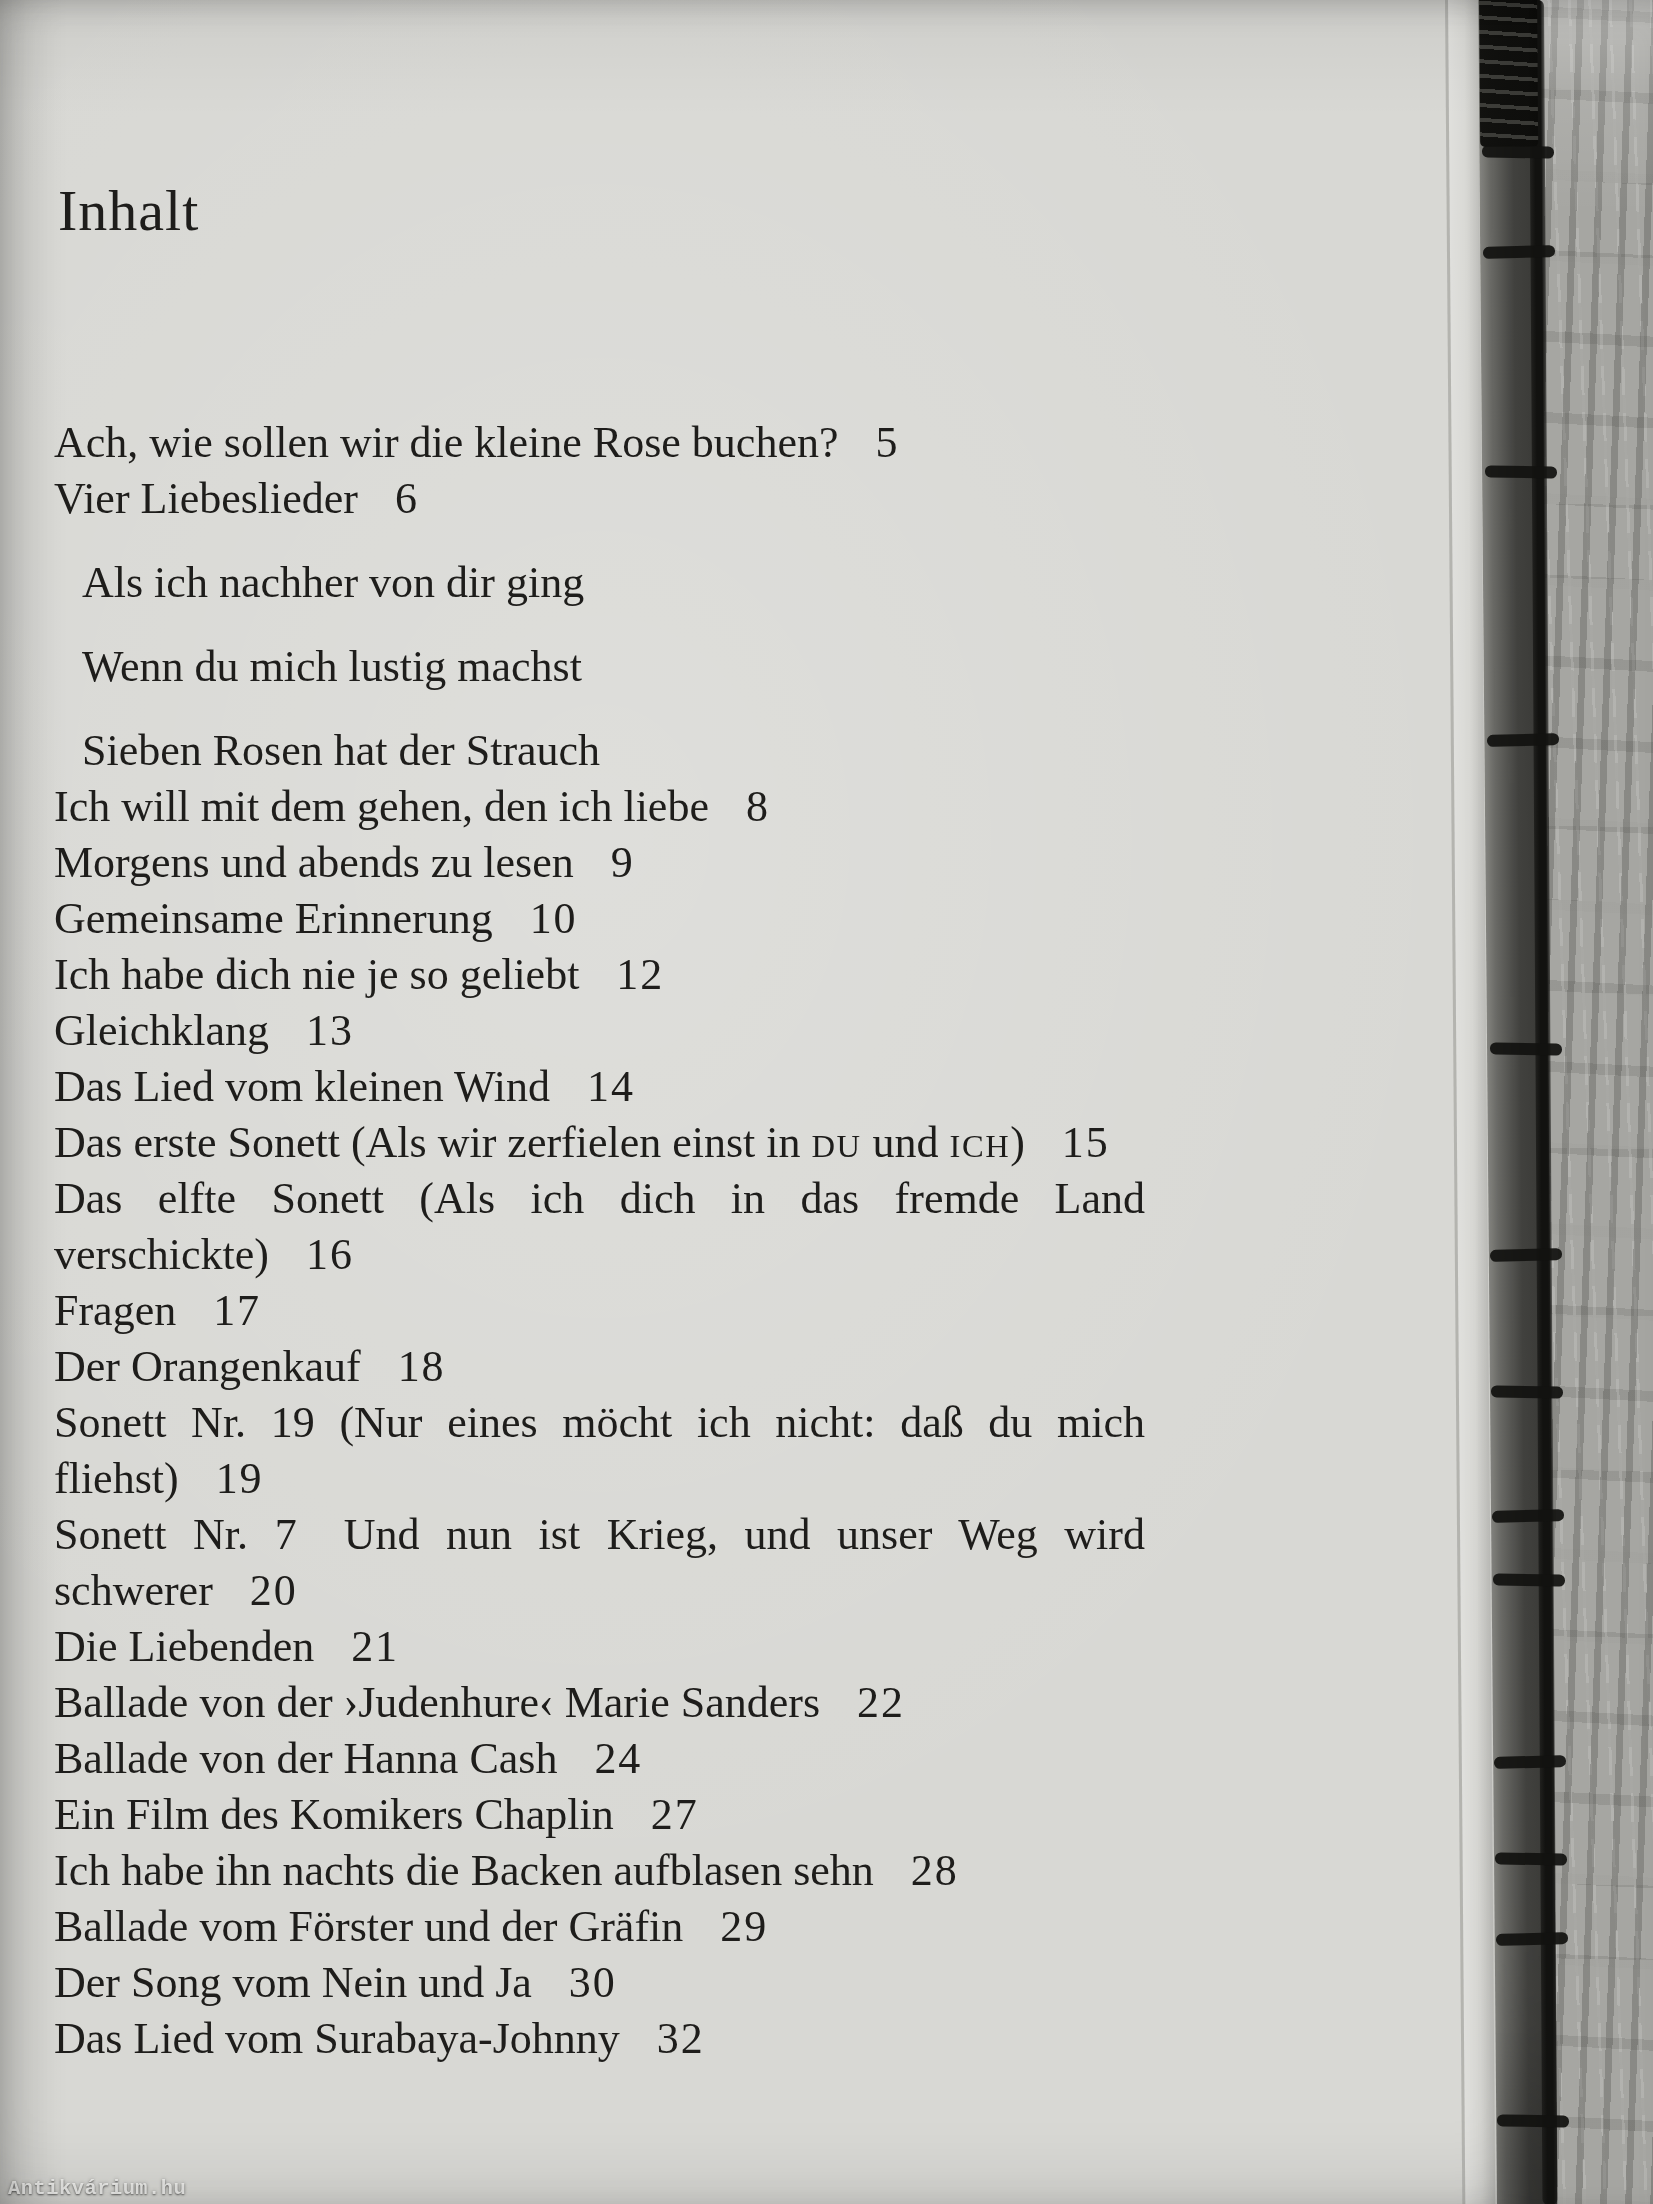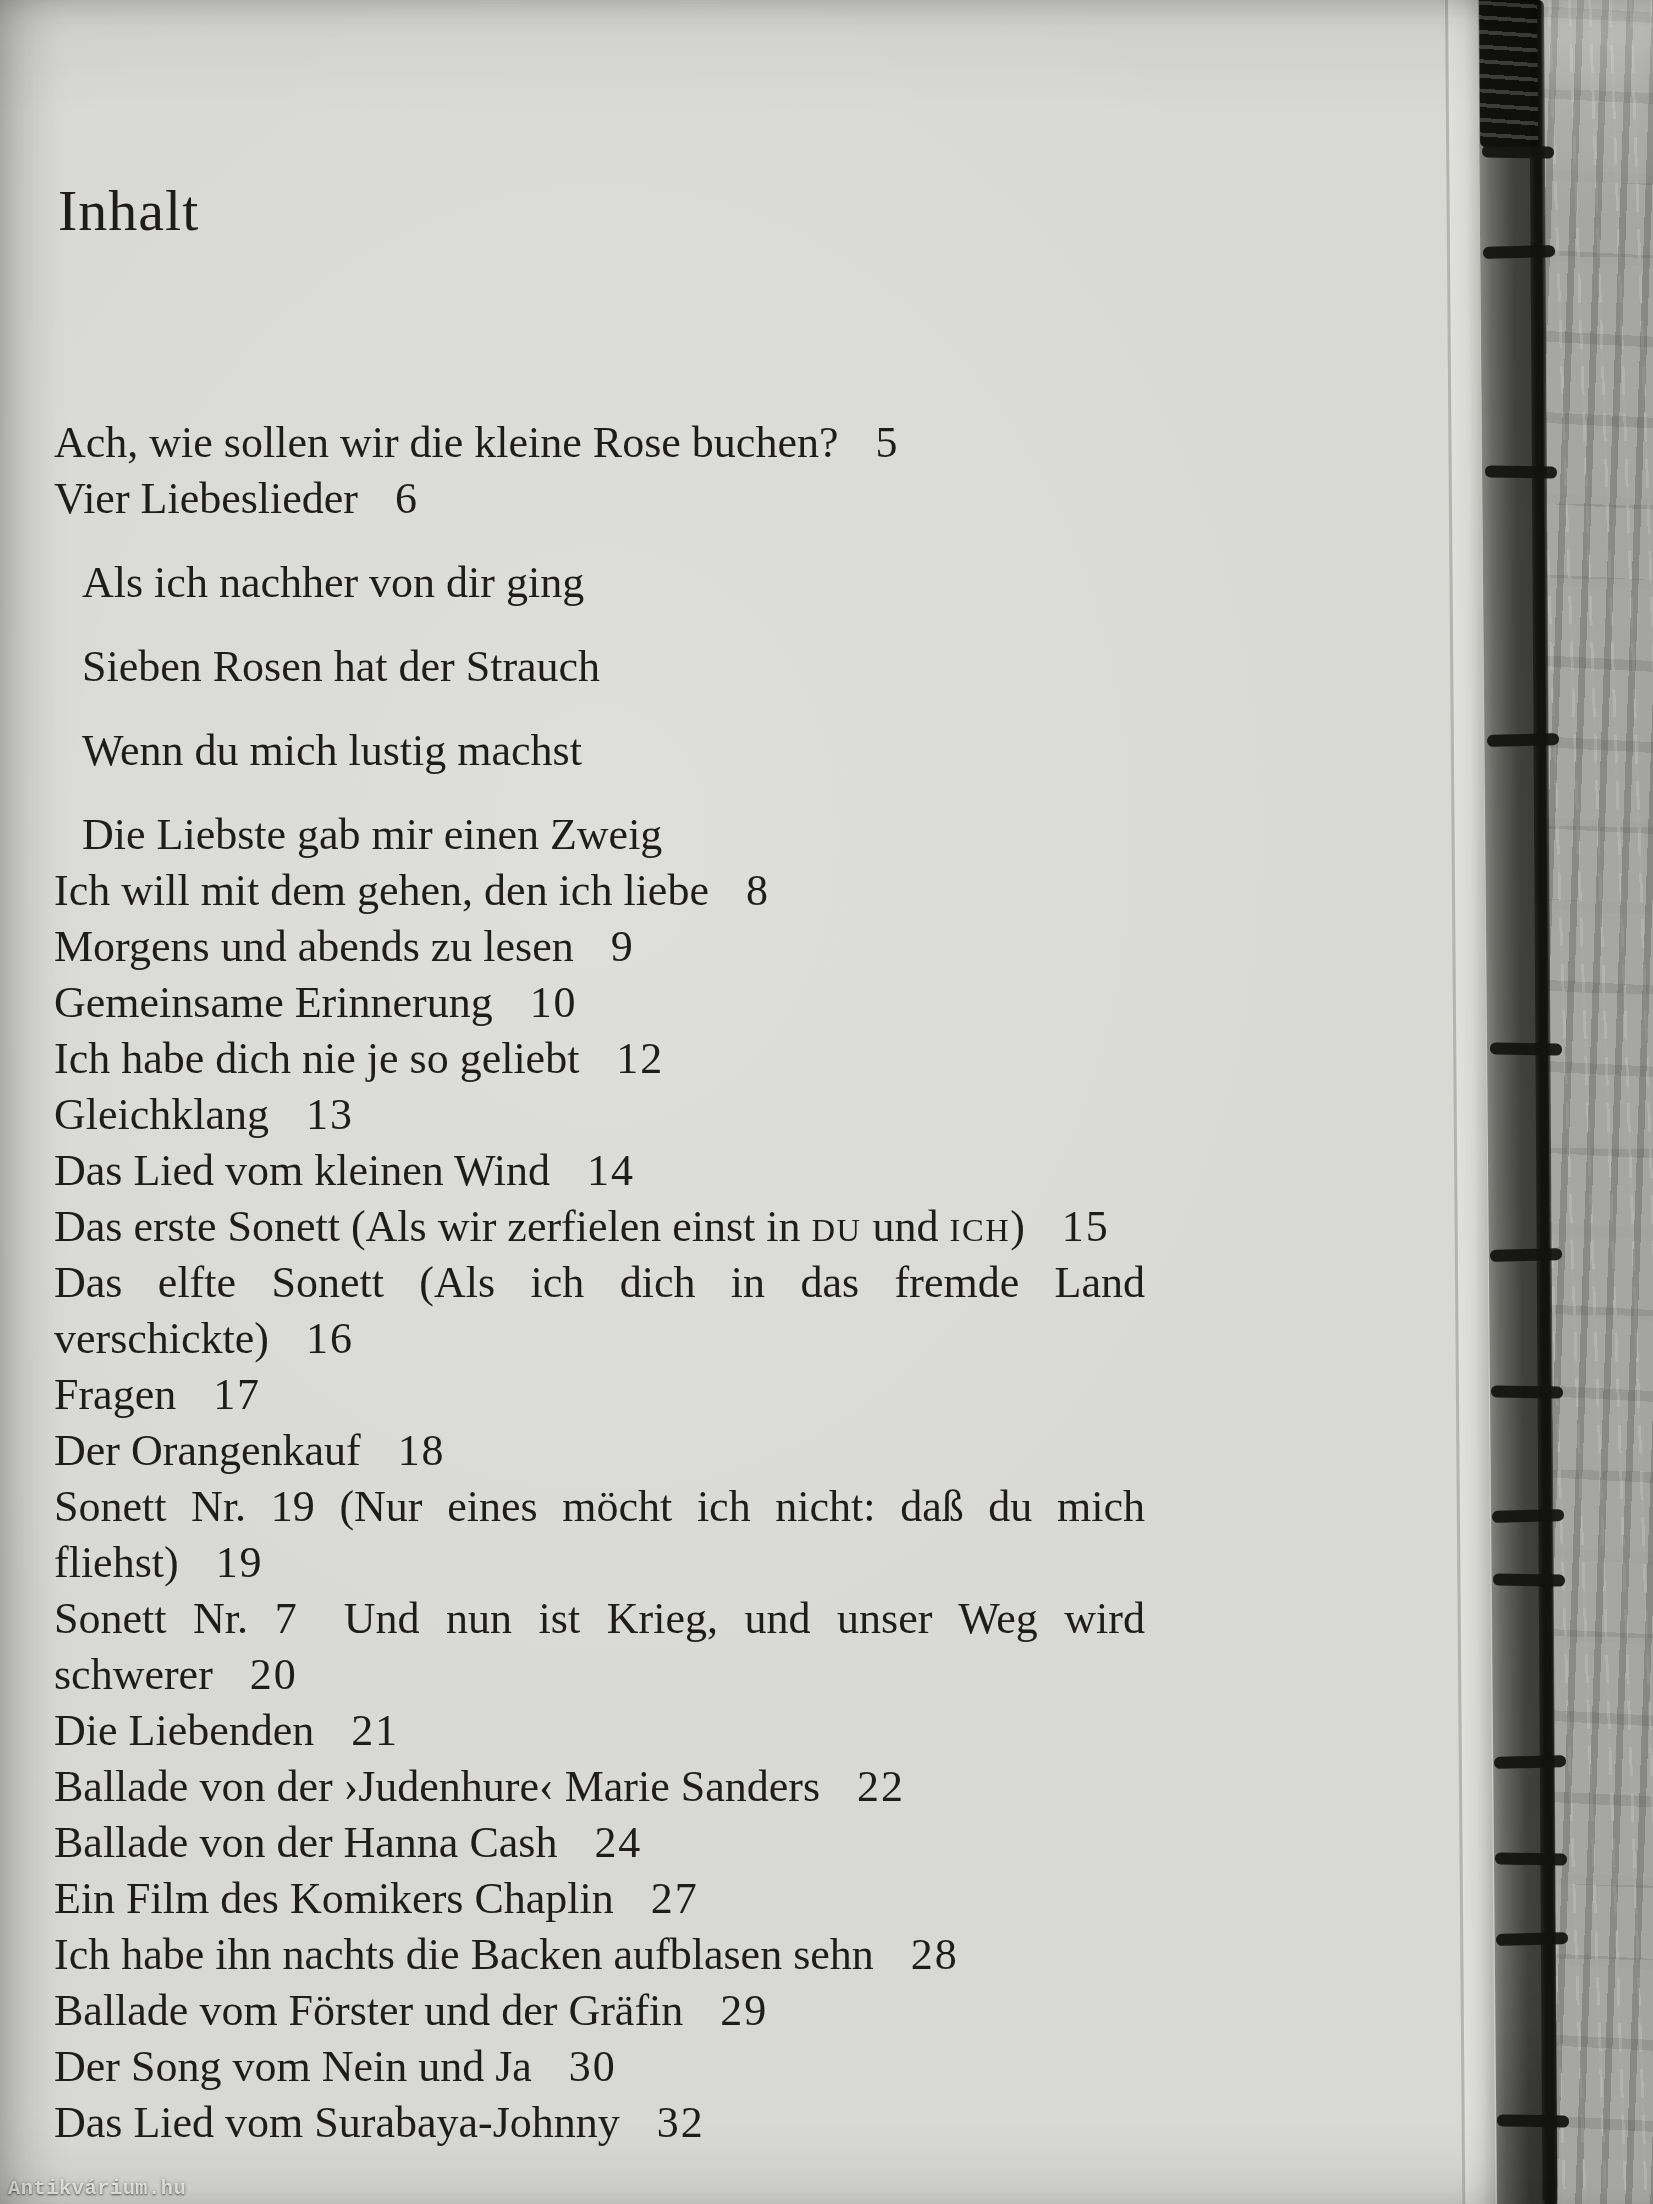--- a/index.html
+++ b/index.html
@@ -132,23 +132,22 @@
   <div class="book-page">
     <div class="edge-hi"></div>
     <div class="edge-line"></div>
 
     <div class="heading">Inhalt</div>
 
     <div class="toc">
         <div class="toc-line"><span class="toc-text">Ach, wie sollen wir die kleine Rose buchen?</span><span class="pagenum">5</span></div>
         <div class="toc-line"><span class="toc-text">Vier Liebeslieder</span><span class="pagenum">6</span></div>
         <div class="toc-line indent"><span class="toc-text">Als ich nachher von dir ging</span></div>
+        <div class="toc-line indent"><span class="toc-text">Wenn du mich lustig machst</span></div>
         <div class="toc-line indent"><span class="toc-text">Sieben Rosen hat der Strauch</span></div>
-        <div class="toc-line indent"><span class="toc-text">Wenn du mich lustig machst</span></div>
-        <div class="toc-line indent"><span class="toc-text">Die Liebste gab mir einen Zweig</span></div>
         <div class="toc-line"><span class="toc-text">Ich will mit dem gehen, den ich liebe</span><span class="pagenum">8</span></div>
         <div class="toc-line"><span class="toc-text">Morgens und abends zu lesen</span><span class="pagenum">9</span></div>
         <div class="toc-line"><span class="toc-text">Gemeinsame Erinnerung</span><span class="pagenum">10</span></div>
         <div class="toc-line"><span class="toc-text">Ich habe dich nie je so geliebt</span><span class="pagenum">12</span></div>
         <div class="toc-line"><span class="toc-text">Gleichklang</span><span class="pagenum">13</span></div>
         <div class="toc-line"><span class="toc-text">Das Lied vom kleinen Wind</span><span class="pagenum">14</span></div>
         <div class="toc-line"><span class="toc-text"><span>Das erste Sonett (Als wir zerfielen einst in </span><span class="sc">DU</span><span> und </span><span class="sc">ICH</span><span>)</span></span><span class="pagenum">15</span></div>
         <div class="toc-line justify"><span class="toc-text">Das elfte Sonett (Als ich dich in das fremde Land</span></div>
         <div class="toc-line"><span class="toc-text">verschickte)</span><span class="pagenum">16</span></div>
         <div class="toc-line"><span class="toc-text">Fragen</span><span class="pagenum">17</span></div>

